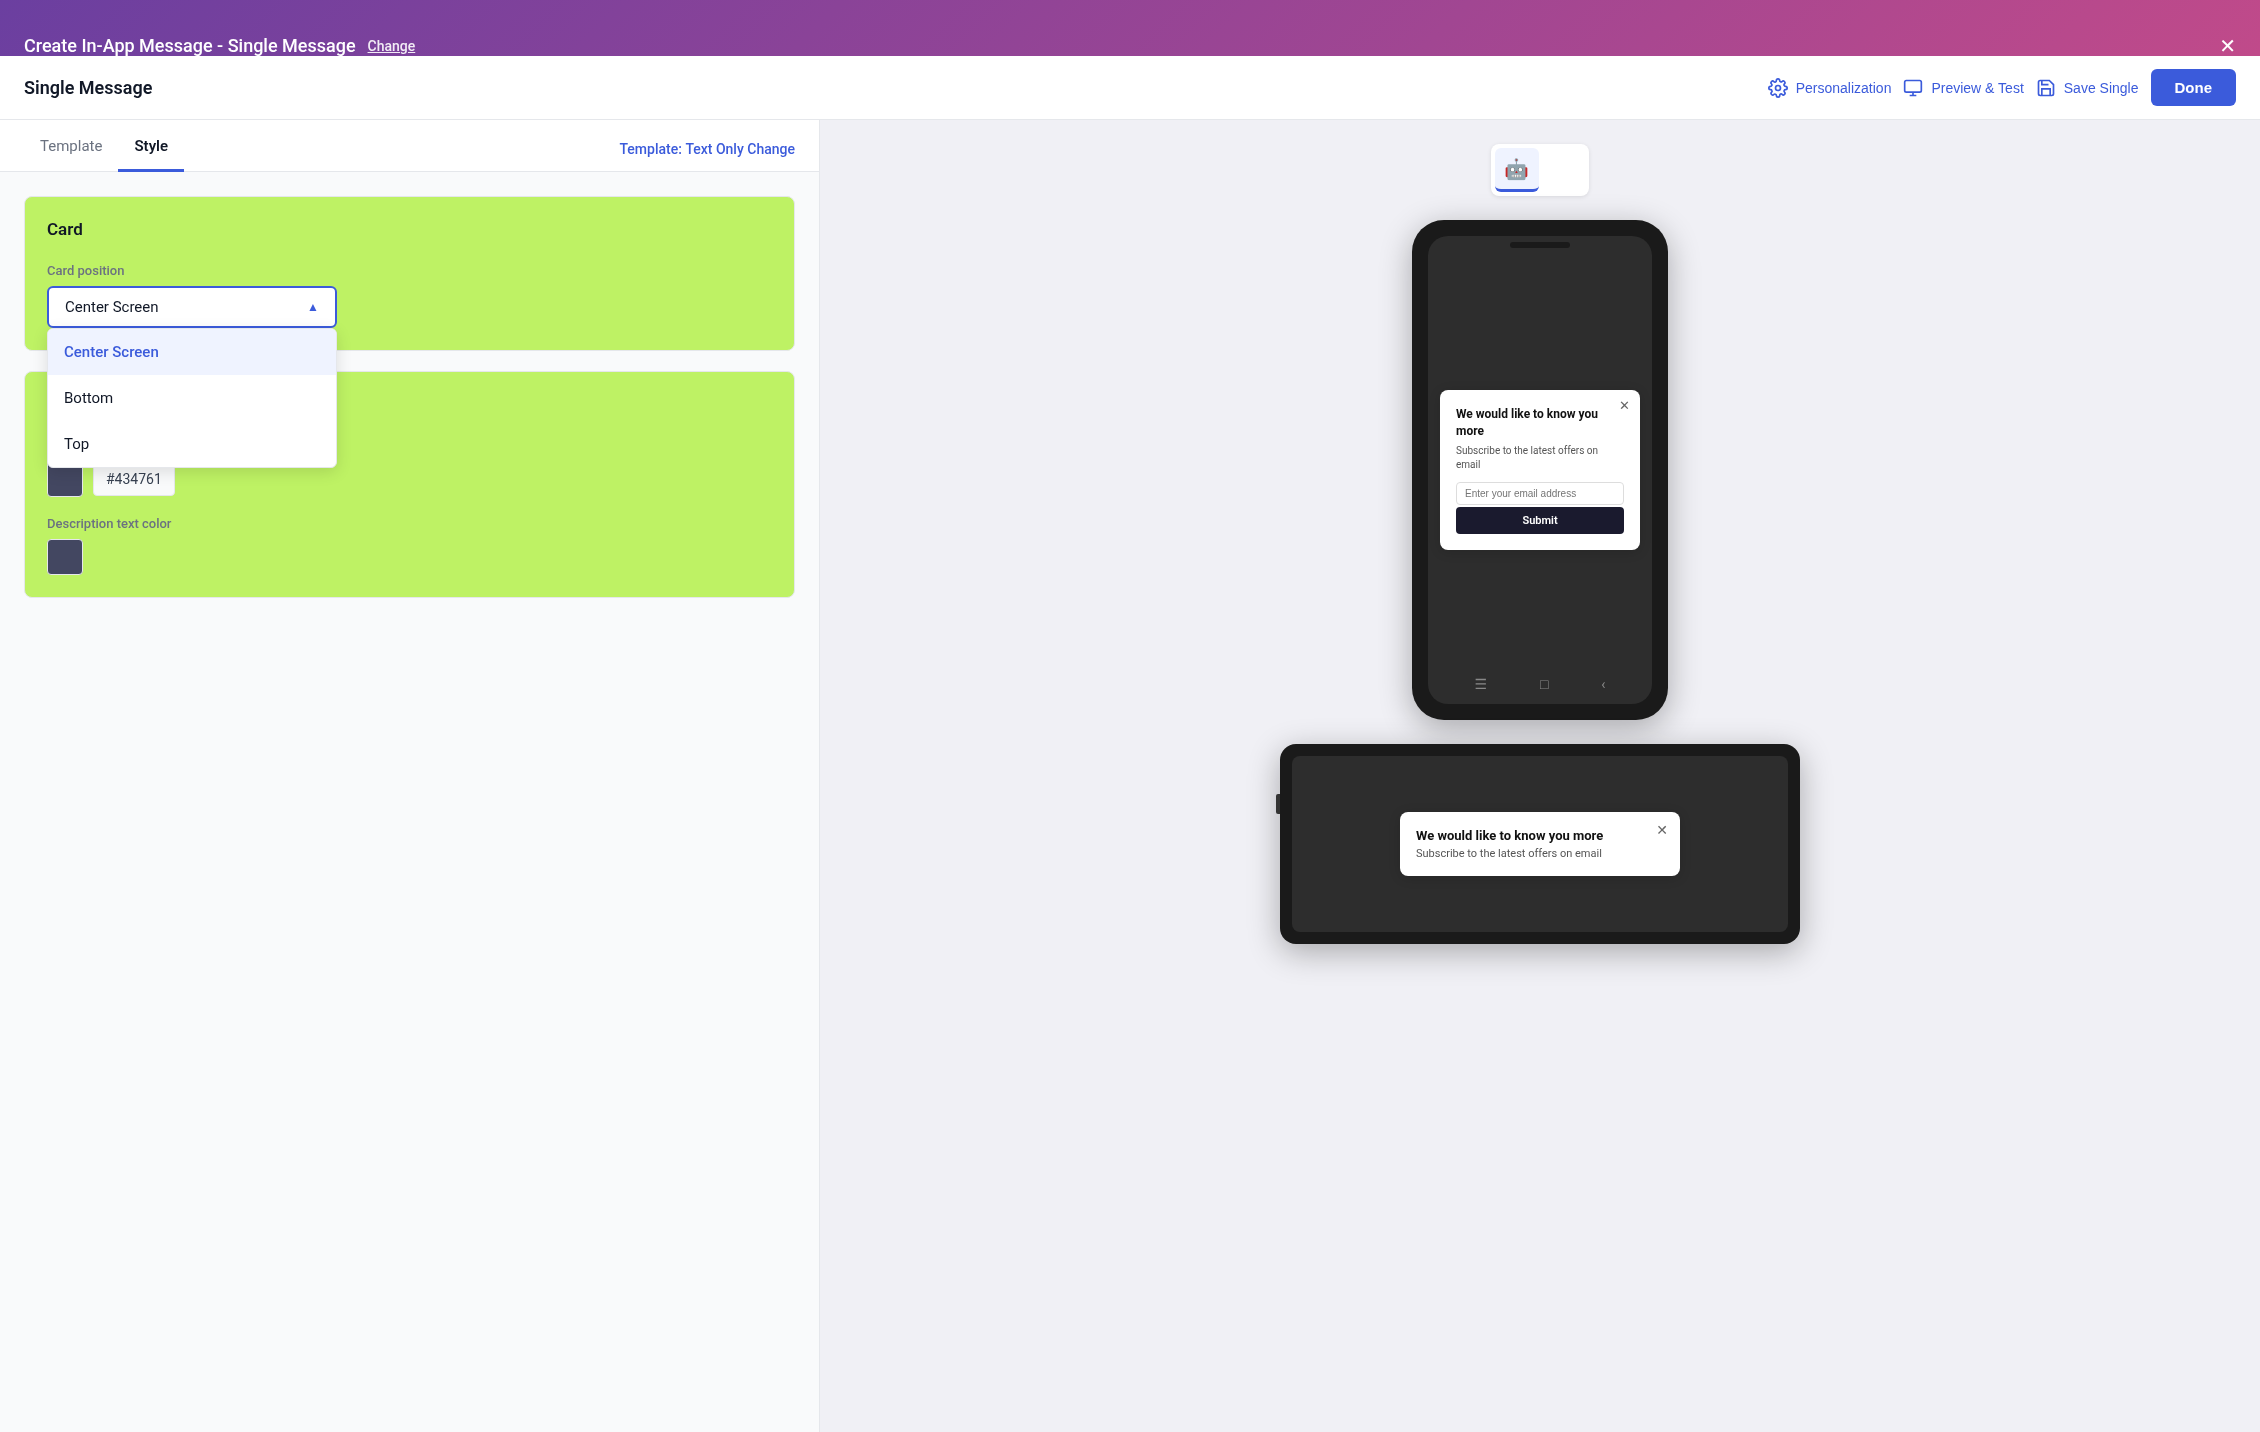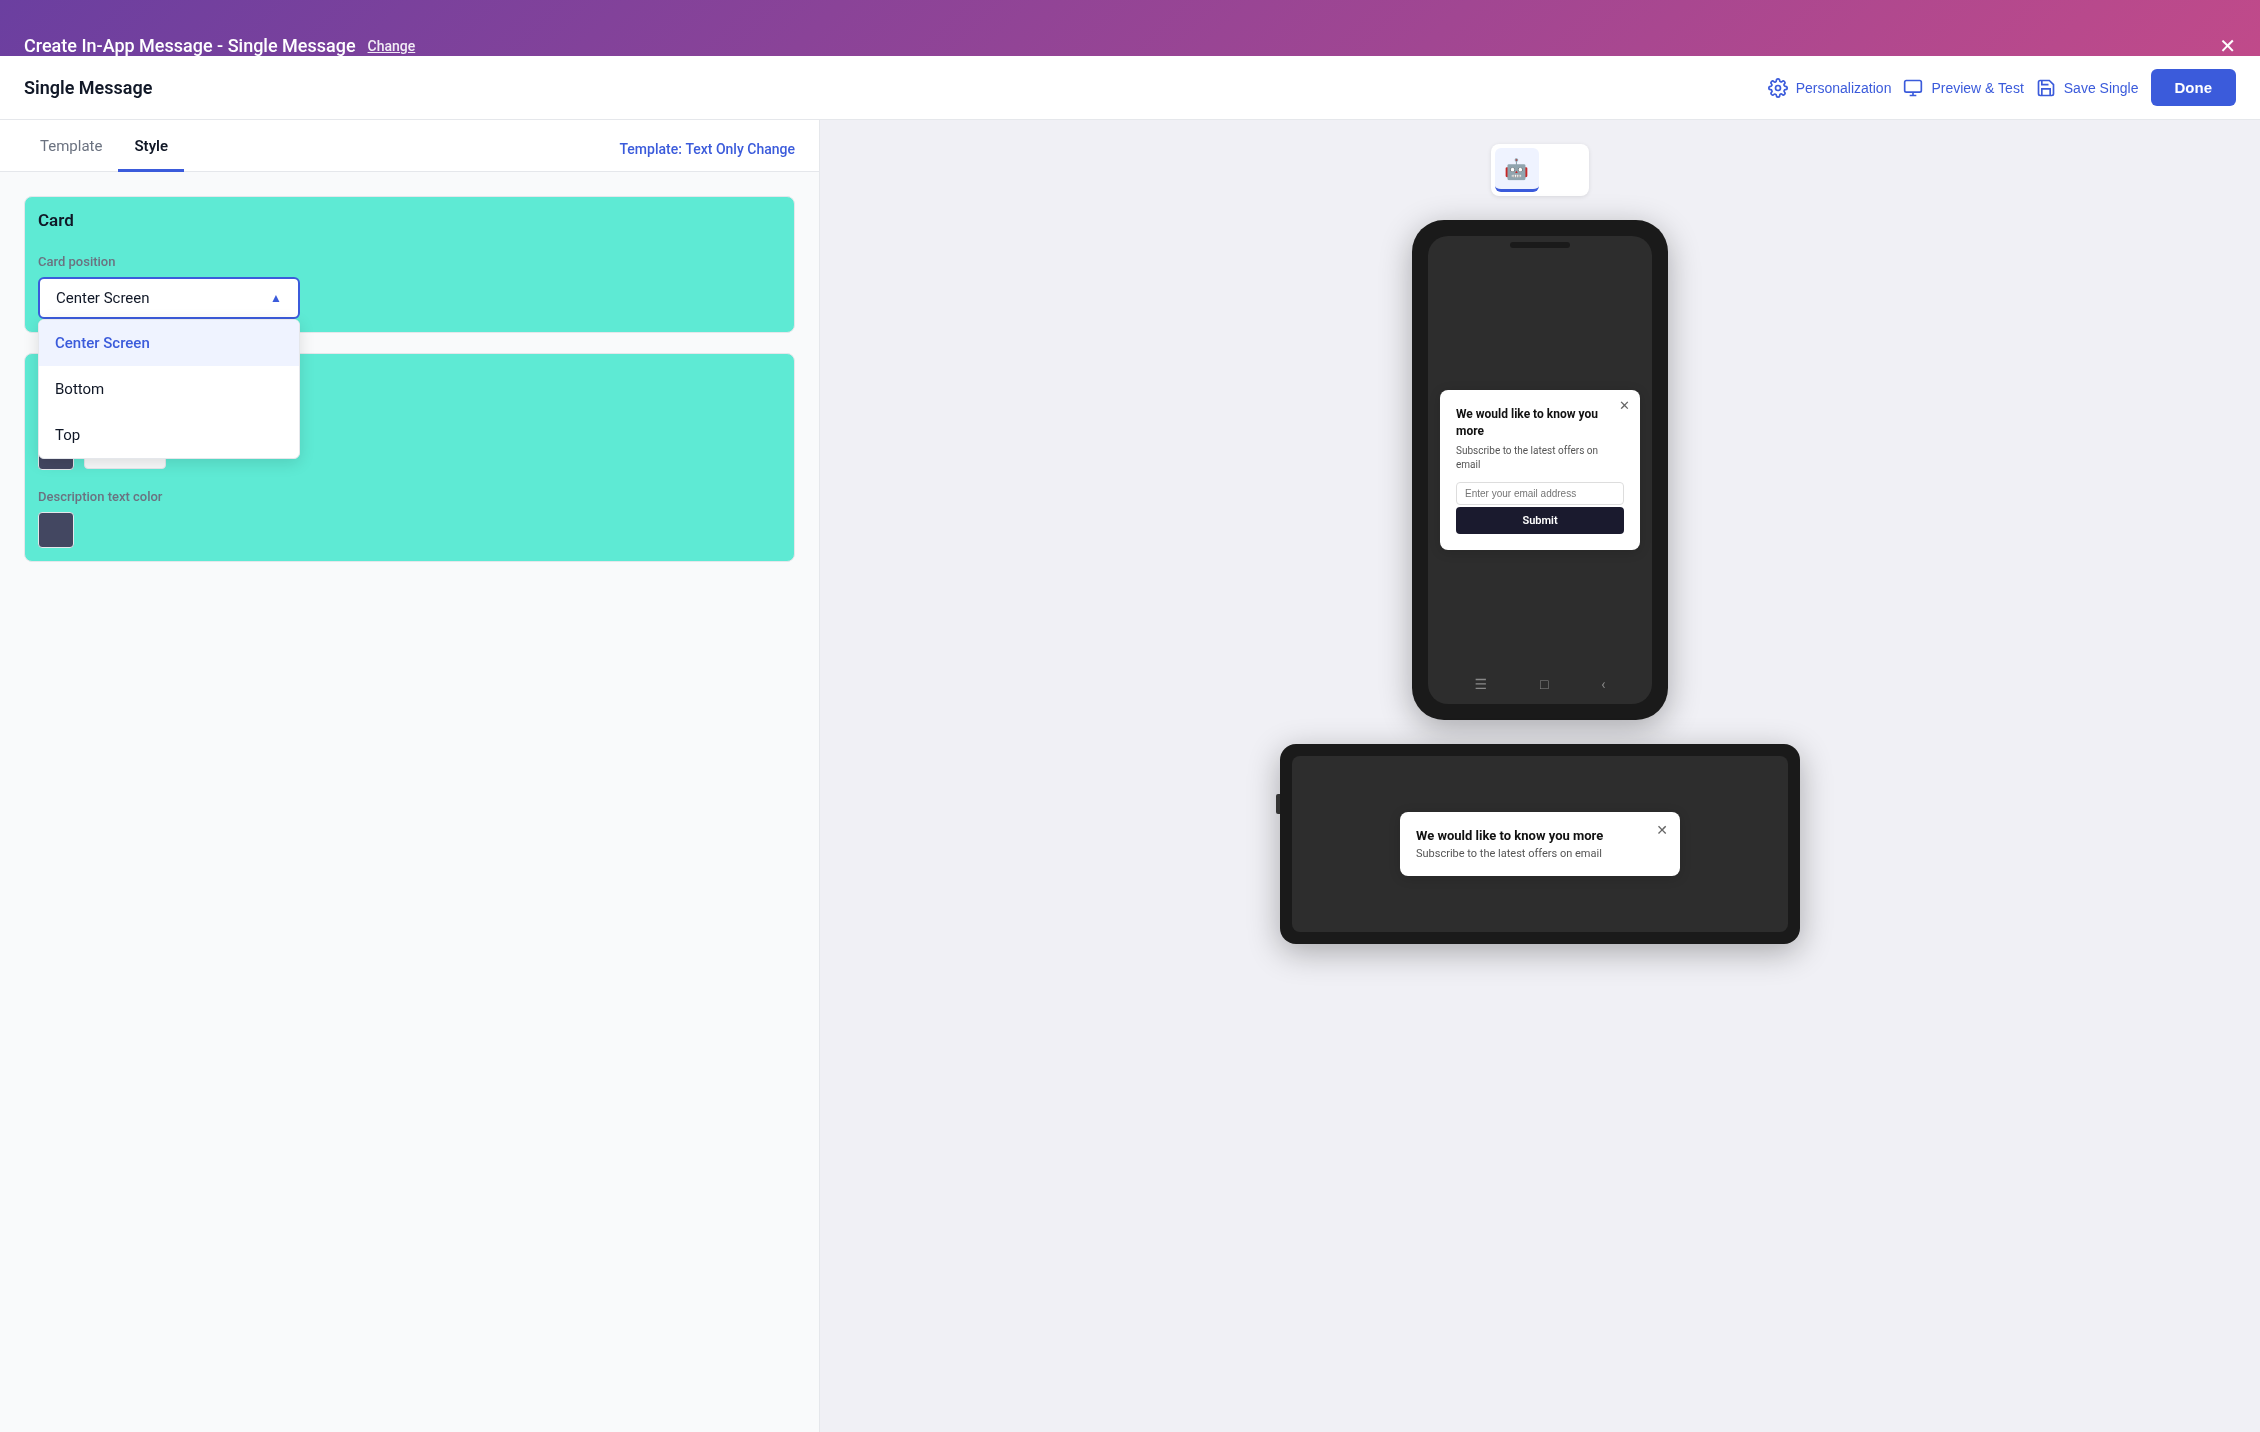--- a/index.html
+++ b/index.html
@@ -133,43 +133,43 @@
       font-weight: 500;
     }
 
     
     .content-area {
       padding: 24px;
     }
 
     
     .section-card {
-      background: #5eead4;
+      background: #bef264;
       border-radius: 8px;
-      padding: 13px;
+      padding: 22px;
       margin-bottom: 20px;
       border: 1px solid #e5e7eb;
     }
     .section-title {
       font-size: 17px;
       font-weight: 600;
       color: #111827;
       margin-bottom: 24px;
     }
     .field-label {
       font-size: 13px;
       color: #6b7280;
       margin-bottom: 8px;
       font-weight: 500;
     }
 
     
     .dropdown-container {
       position: relative;
-      width: 262px;
+      width: 290px;
     }
     .dropdown-select {
       width: 100%;
       padding: 10px 16px;
       border: 2px solid #3b5bdb;
       border-radius: 6px;
       font-size: 15px;
       color: #111827;
       background: white;
       display: flex;

